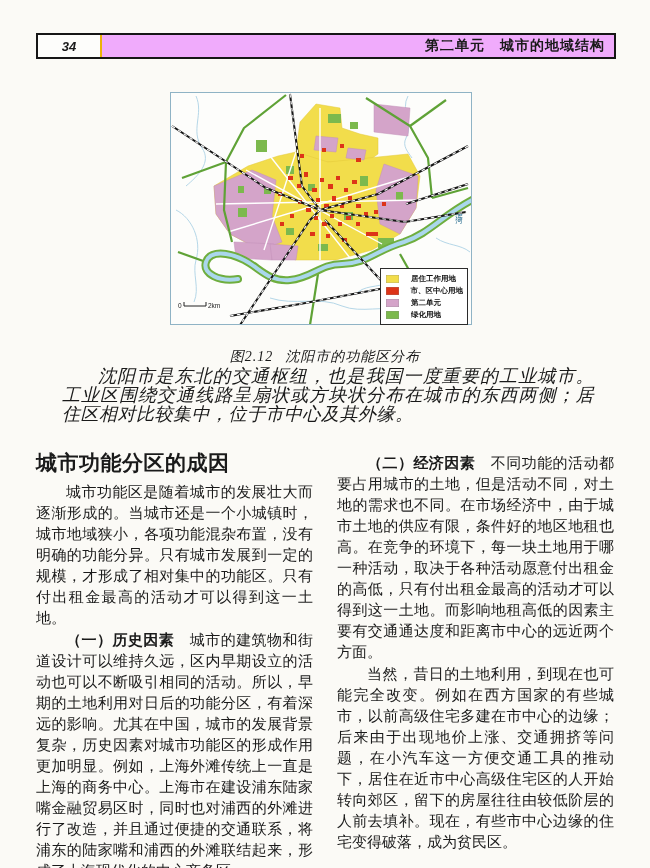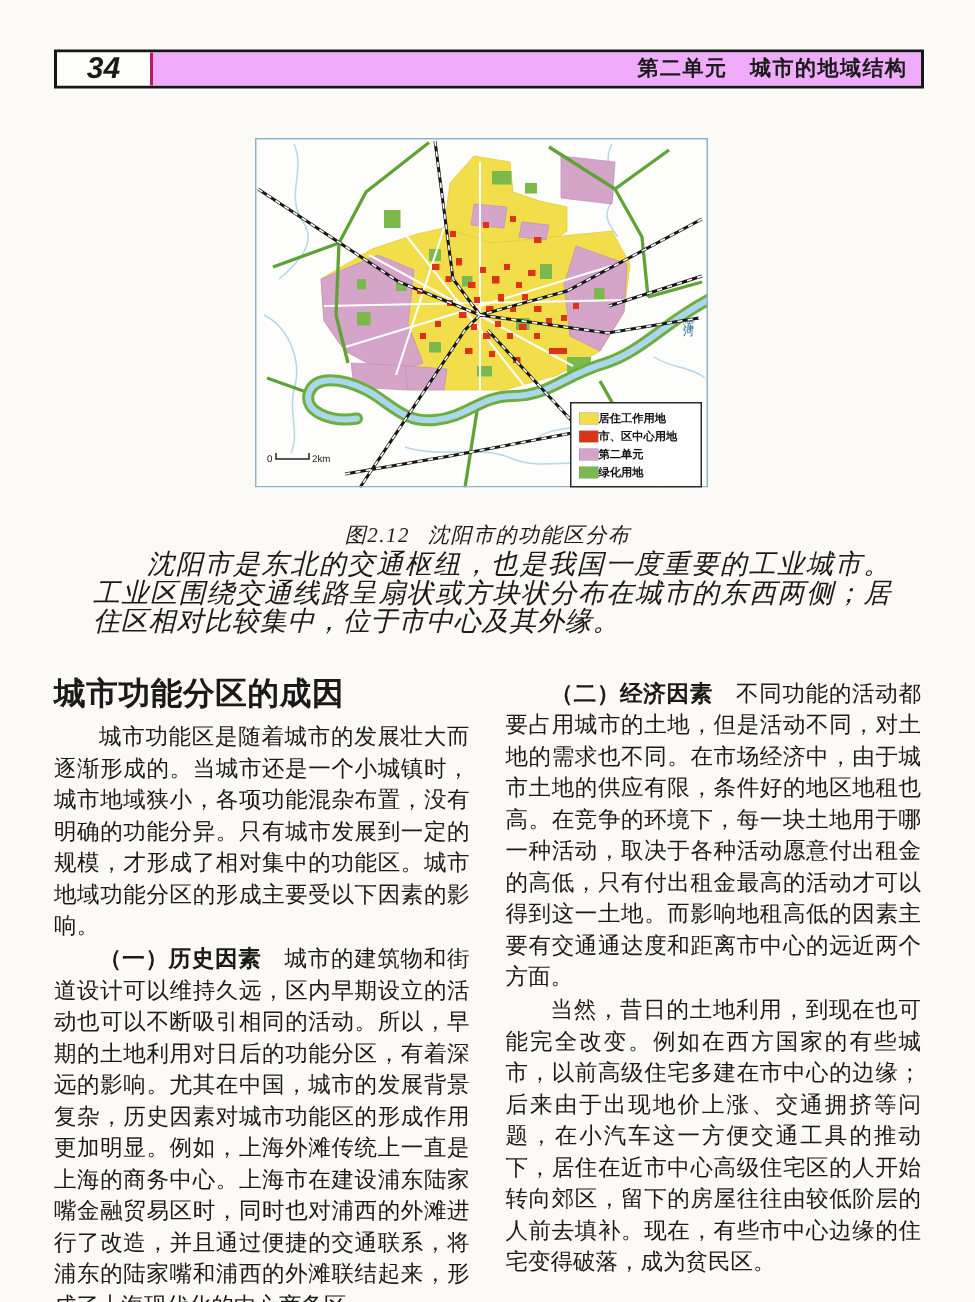--- a/index.html
+++ b/index.html
@@ -7,40 +7,40 @@
     position:relative; width:650px; height:868px; overflow:hidden;
     background:#fbfaf6; color:#1a1a1a;
     font-family:"Liberation Serif", serif;
   }
   
   .header{
     position:absolute; left:36px; top:33px; width:576px; height:22px;
     display:flex; border:2px solid #161616; box-sizing:content-box;
   }
   .pagenum{
-    width:62px; background:#fdfdfb; border-right:2px solid #be185d;
+    width:62px; background:#fdfdfb; border-right:2px solid #eab308;
     display:flex; align-items:center; justify-content:center;
-    font-family:"Liberation Sans", sans-serif; font-style:italic; font-weight:bold; font-size:20px;
+    font-family:"Liberation Sans", sans-serif; font-style:italic; font-weight:bold; font-size:13px;
   }
   .unitbar{
     flex:1; background:#f0abfc; display:flex; align-items:center; justify-content:flex-end;
     padding-right:9px; font-family:"Liberation Sans", sans-serif; font-weight:bold;
     font-size:14px; letter-spacing:1px;
   }
   
   .map-wrap{
     position:absolute; left:170px; top:92px; width:302px; height:233px;
     background:#fdfdfb;
   }
   .map-wrap svg.mainmap{position:absolute; left:0; top:0;}
   .map-legend{
     position:absolute; right:4px; bottom:0; width:88px;
     background:#ffffff; border:1px solid #2b2b2b; padding:4px 4px 3px 5px; box-sizing:border-box;
   }
-  .legend-row{display:flex; align-items:center; gap:0; height:12px;}
+  .legend-row{display:flex; align-items:center; gap:12px; height:12px;}
   .legend-row span{
     font-family:"Liberation Sans", sans-serif; font-size:7.5px; font-weight:bold;
     white-space:nowrap; color:#111;
   }
   .fig-caption{
     position:absolute; left:0; top:348px; width:650px; text-align:center;
     font-size:14px; font-style:italic; letter-spacing:1px;
   }
   .fig-caption .cap-label{margin-right:12px;}
   .fig-note{
@@ -243,21 +243,21 @@
   </div>
 
   <div class="fig-caption">
     <span class="cap-label">图2.12</span><span>沈阳市的功能区分布</span>
   </div>
   <div class="fig-note">沈阳市是东北的交通枢纽，也是我国一度重要的工业城市。工业区围绕交通线路呈扇状或方块状分布在城市的东西两侧；居住区相对比较集中，位于市中心及其外缘。</div>
 
   <div class="article">
     <div class="col">
       <h2 class="sec-heading">城市功能分区的成因</h2>
-      <p><span class="lead"></span><span>城市功能区是随着城市的发展壮大而逐渐形成的。当城市还是一个小城镇时，城市地域狭小，各项功能混杂布置，没有明确的功能分异。只有城市发展到一定的规模，才形成了相对集中的功能区。城市地域功能分区的形成主要受以下因素的影响。</span></p>
+      <p><span class="lead"></span><span>城市功能区是随着城市的发展壮大而逐渐形成的。当城市还是一个小城镇时，城市地域狭小，各项功能混杂布置，没有明确的功能分异。只有城市发展到一定的规模，才形成了相对集中的功能区。只有付出租金最高的活动才可以得到这一土地。</span></p>
       <p><span class="lead">（一）历史因素　</span><span>城市的建筑物和街道设计可以维持久远，区内早期设立的活动也可以不断吸引相同的活动。所以，早期的土地利用对日后的功能分区，有着深远的影响。尤其在中国，城市的发展背景复杂，历史因素对城市功能区的形成作用更加明显。例如，上海外滩传统上一直是上海的商务中心。上海市在建设浦东陆家嘴金融贸易区时，同时也对浦西的外滩进行了改造，并且通过便捷的交通联系，将浦东的陆家嘴和浦西的外滩联结起来，形成了上海现代化的中心商务区。</span></p>
     </div>
     <div class="col">
       <p><span class="lead">（二）经济因素　</span><span>不同功能的活动都要占用城市的土地，但是活动不同，对土地的需求也不同。在市场经济中，由于城市土地的供应有限，条件好的地区地租也高。在竞争的环境下，每一块土地用于哪一种活动，取决于各种活动愿意付出租金的高低，只有付出租金最高的活动才可以得到这一土地。而影响地租高低的因素主要有交通通达度和距离市中心的远近两个方面。</span></p>
       <p><span class="lead"></span><span>当然，昔日的土地利用，到现在也可能完全改变。例如在西方国家的有些城市，以前高级住宅多建在市中心的边缘；后来由于出现地价上涨、交通拥挤等问题，在小汽车这一方便交通工具的推动下，居住在近市中心高级住宅区的人开始转向郊区，留下的房屋往往由较低阶层的人前去填补。现在，有些市中心边缘的住宅变得破落，成为贫民区。</span></p>
     </div>
   </div>
 
 </div>
 

